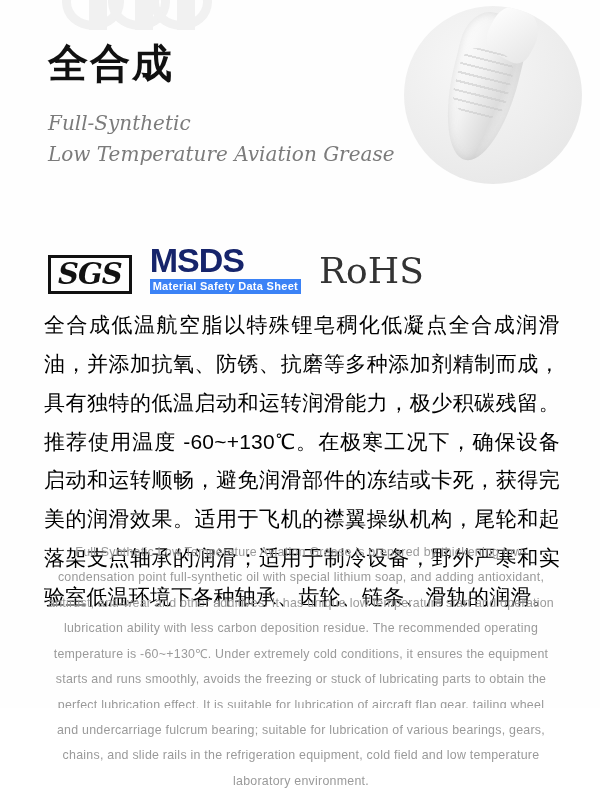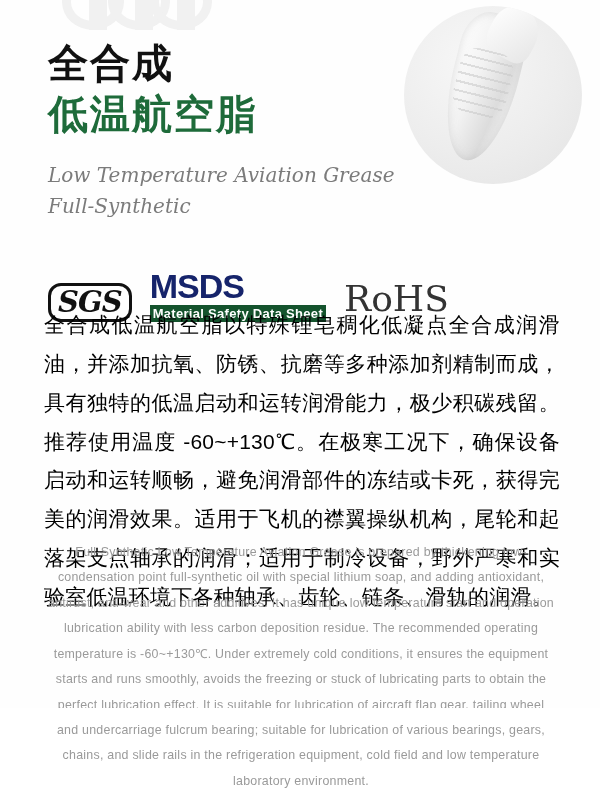--- a/index.html
+++ b/index.html
@@ -145,44 +145,44 @@
   .certs {
     position: absolute;
     left: 48px;
     top: 243px;
     display: flex;
     align-items: flex-end;
     gap: 18px;
   }
   .cert-sgs {
     border: 3px solid #111;
-    border-radius: 13px;
+    border-radius: 0;
     padding: 1px 7px 2px 7px;
     font-family: "DejaVu Serif", serif;
     font-weight: bold;
     font-style: italic;
     font-size: 29px;
     color: #111;
     letter-spacing: -1px;
     line-height: 1.05;
   }
-  .cert-msds { line-height: 1; margin-top: 26px; }
+  .cert-msds { line-height: 1; }
   .cert-msds .msds-main {
     font-family: "Liberation Sans", sans-serif;
     font-weight: bold;
     font-size: 34px;
     color: #16246b;
     letter-spacing: -1px;
   }
   .cert-msds .msds-sub {
     display: block;
     margin-top: 2px;
-    background: #14532d;
+    background: #3b82f6;
     color: #ffffff;
-    font-size: 13px;
+    font-size: 11px;
     font-weight: bold;
     letter-spacing: .3px;
     text-align: center;
     padding: 2px 3px 2px 3px;
   }
   .cert-rohs {
     font-family: "DejaVu Serif", serif;
     font-size: 36px;
     color: #333333;
     letter-spacing: 0px;
@@ -237,24 +237,23 @@
   </div>
 
   <div class="product-photo">
     <div class="nozzle"></div>
     <div class="nozzle-tip"></div>
     <div class="ridges"></div>
   </div>
 
   <div class="headings">
     <div class="title-cn-1">全合成</div>
-    <div class="title-cn-2">低温航空脂</div>
     <div class="title-en">
+      <div>Full-Synthetic</div>
       <div>Low Temperature Aviation Grease</div>
-      <div>Full-Synthetic</div>
     </div>
   </div>
 
   <div class="certs">
     <div class="cert-sgs">SGS</div>
     <div class="cert-msds">
       <span class="msds-main">MSDS</span>
       <span class="msds-sub">Material Safety Data Sheet</span>
     </div>
     <div class="cert-rohs">RoHS</div>

